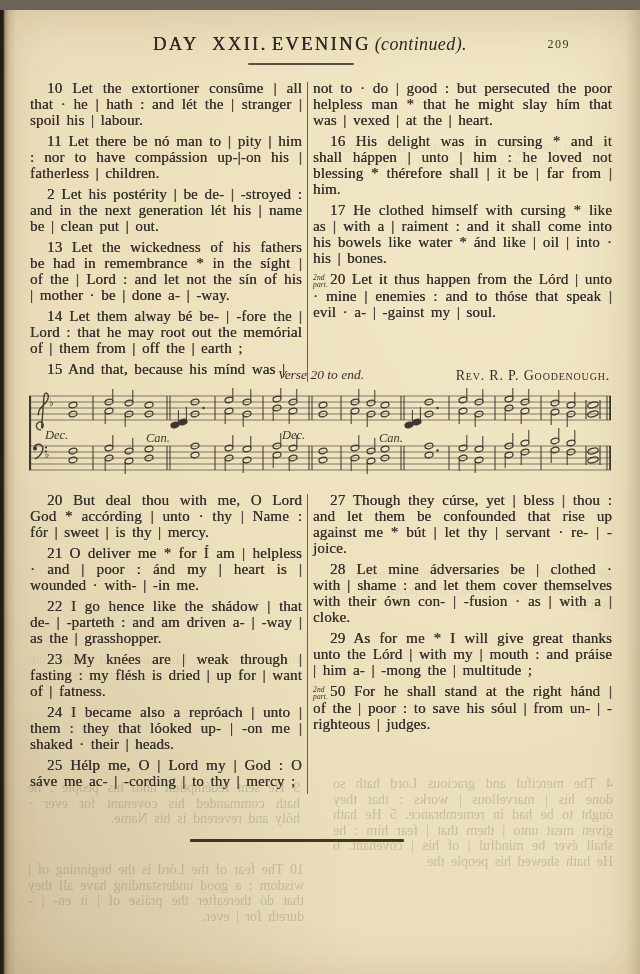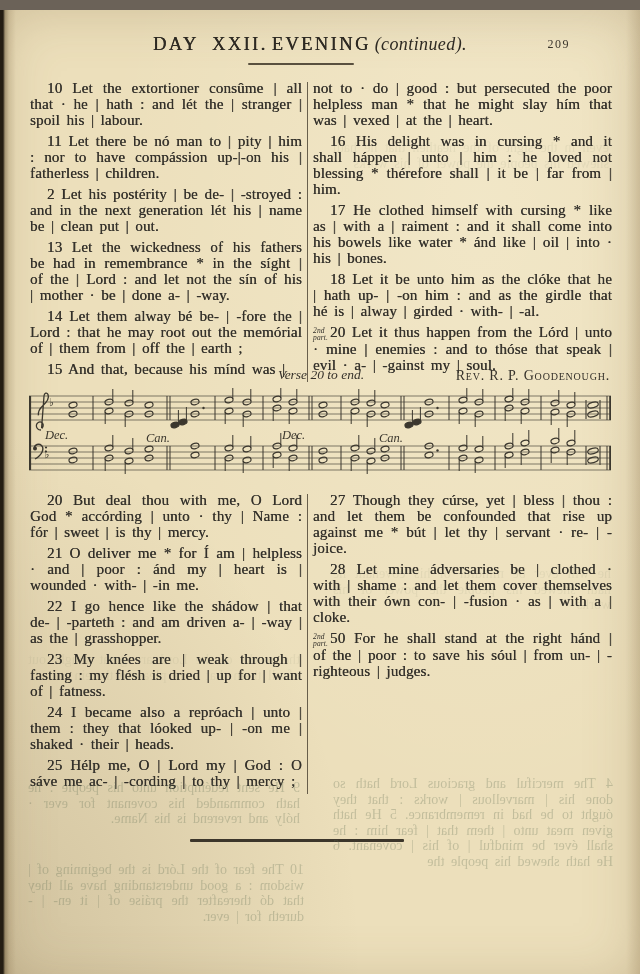--- a/index.html
+++ b/index.html
@@ -84,21 +84,20 @@
       <p class="verse">2 Let his postérity | be de- | -stroyed : and in the next generation lét his | name be | clean put | out.</p>
       <p class="verse">13 Let the wickedness of his fathers be had in remembrance * in the síght | of the | Lord : and let not the sín of his | mother · be | done a- | -way.</p>
       <p class="verse">14 Let them alway bé be- | -fore the | Lord : that he may root out the memórial of | them from | off the | earth ;</p>
       <p class="verse">15 And that, because his mínd was |</p>
     </div>
     <div class="col-div"></div>
     <div class="col-r">
       <p class="verse" style="text-indent:0">not to · do | good : but persecuted the poor helpless man * that he might slay hím that was | vexed | at the | heart.</p>
       <p class="verse">16 His delight was in cursing * and it shall háppen | unto | him : he loved not blessing * thérefore shall | it be | far from | him.</p>
       <p class="verse">17 He clothed himself with cursing * like as | with a | raiment : and it shall come into his bowels like water * ánd like | oil | into · his | bones.</p>
-      <p class="verse">18 Let it be unto him as the clóke that he | hath up- | -on him : and as the girdle that hé is | alway | girded · with- | -al.</p>
       <p class="verse has-mark"><span class="partmark"><span>2nd</span><span>part.</span></span><span>20 Let it thus happen from the Lórd | unto · mine | enemies : and to thóse that speak | evil · a- | -gainst my | soul.</span></p>
     </div>
   </div>
 
   <div class="music-caption-row">
     <div class="music-caption">Verse 20 to end.</div>
     <div class="music-composer">Rev. R. P. Goodenough.</div>
   </div>
 
   <div class="music-wrap">
@@ -319,20 +318,21 @@
       <p class="verse">21 O deliver me * for Í am | helpless · and | poor : ánd my | heart is | wounded · with- | -in me.</p>
       <p class="verse">22 I go hence like the shádow | that de- | -parteth : and am driven a- | -way | as the | grasshopper.</p>
       <p class="verse">23 My knées are | weak through | fasting : my flésh is dried | up for | want of | fatness.</p>
       <p class="verse">24 I became also a repróach | unto | them : they that lóoked up- | -on me | shaked · their | heads.</p>
       <p class="verse">25 Hélp me, O | Lord my | God : O sáve me ac- | -cording | to thy | mercy ;</p>
     </div>
     <div class="col-div"></div>
     <div class="col-r">
       <p class="verse">27 Though they cúrse, yet | bless | thou : and let them be confounded that rise up against me * bút | let thy | servant · re- | -joice.</p>
       <p class="verse">28 Let mine ádversaries be | clothed · with | shame : and let them cover themselves with their ówn con- | -fusion · as | with a | cloke.</p>
+      <p class="verse">29 As for me * I will give great thanks unto the Lórd | with my | mouth : and práise | him a- | -mong the | multitude ;</p>
       <p class="verse has-mark"><span class="partmark"><span>2nd</span><span>part.</span></span><span>50 For he shall stand at the right hánd | of the | poor : to save his sóul | from un- | -righteous | judges.</span></p>
     </div>
   </div>
 
   <div class="bottom-rule"></div>
 
   <div class="bleed bleed-a">9 He sent redémption unto his people : he hath commanded his covenant for ever · hóly and reverend is his Name.</div>
   <div class="bleed bleed-b">10 The fear of the Lórd is the beginning of | wisdom : a good understanding have all they that dó thereafter the práise of | it en- | -dureth for | ever.</div>
   <div class="bleed bleed-c">4 The merciful and gracious Lord hath so done his | marvellous | works : that they óught to be had in remembrance. 5 He hath given meat unto | them that | fear him : he shall éver be mindful | of his | covenant. 6 He hath shewed his people the</div>
   <div class="bleed bleed-d">even in the sight of the heathen that he hath shewed his people the power of his works</div>

